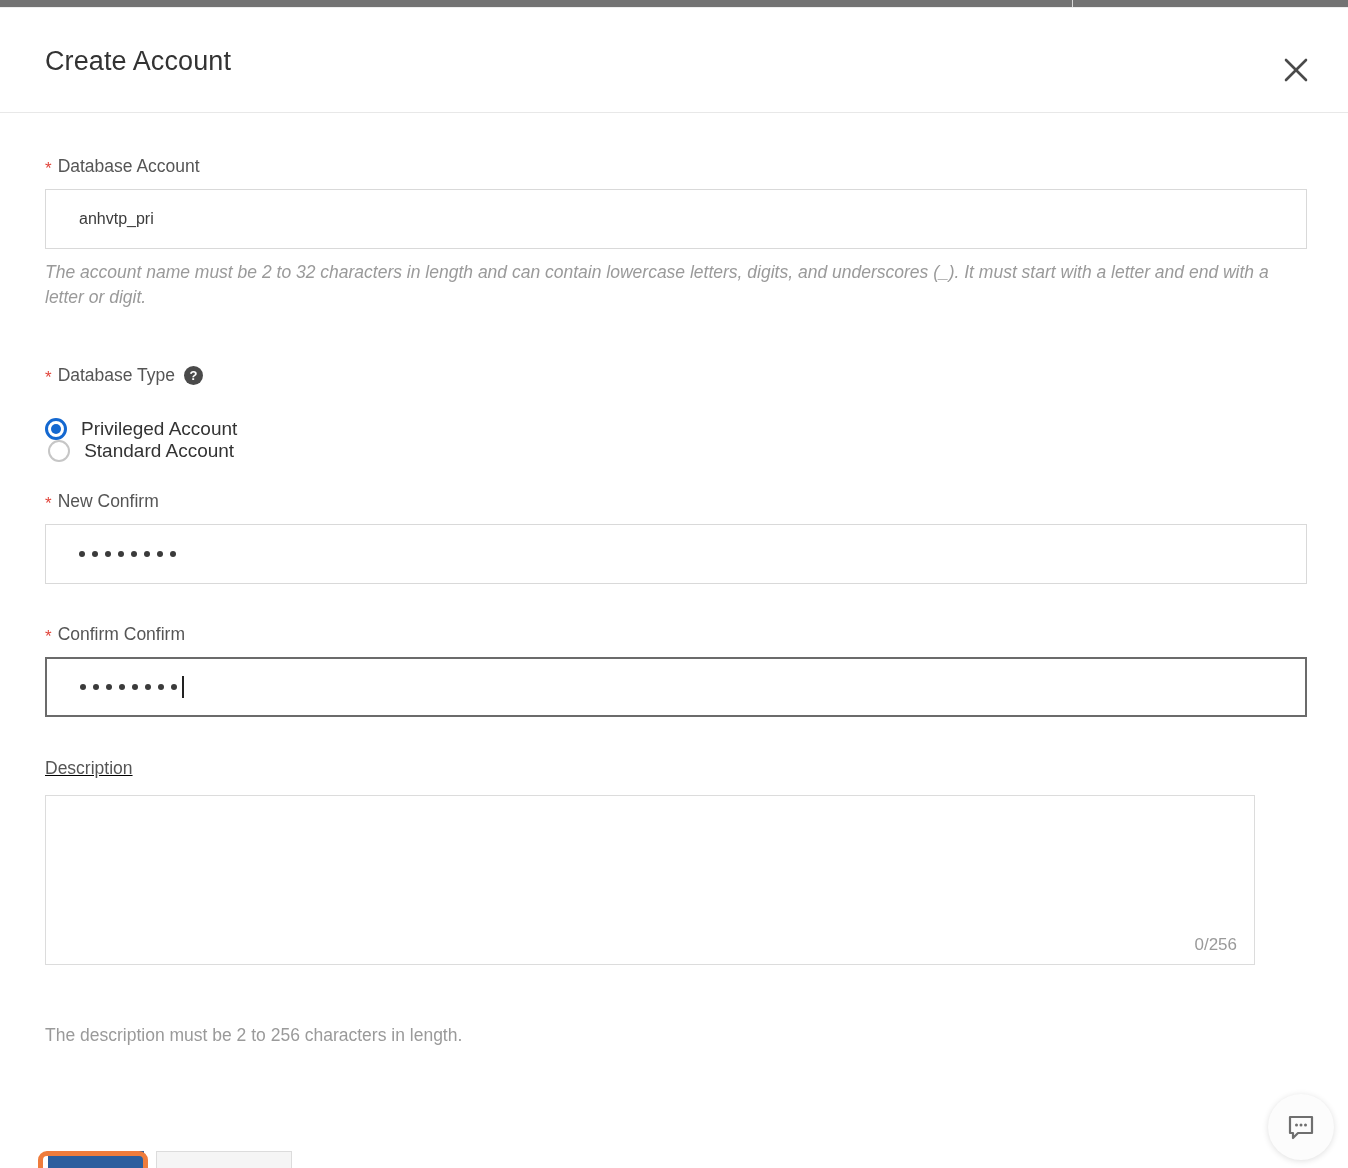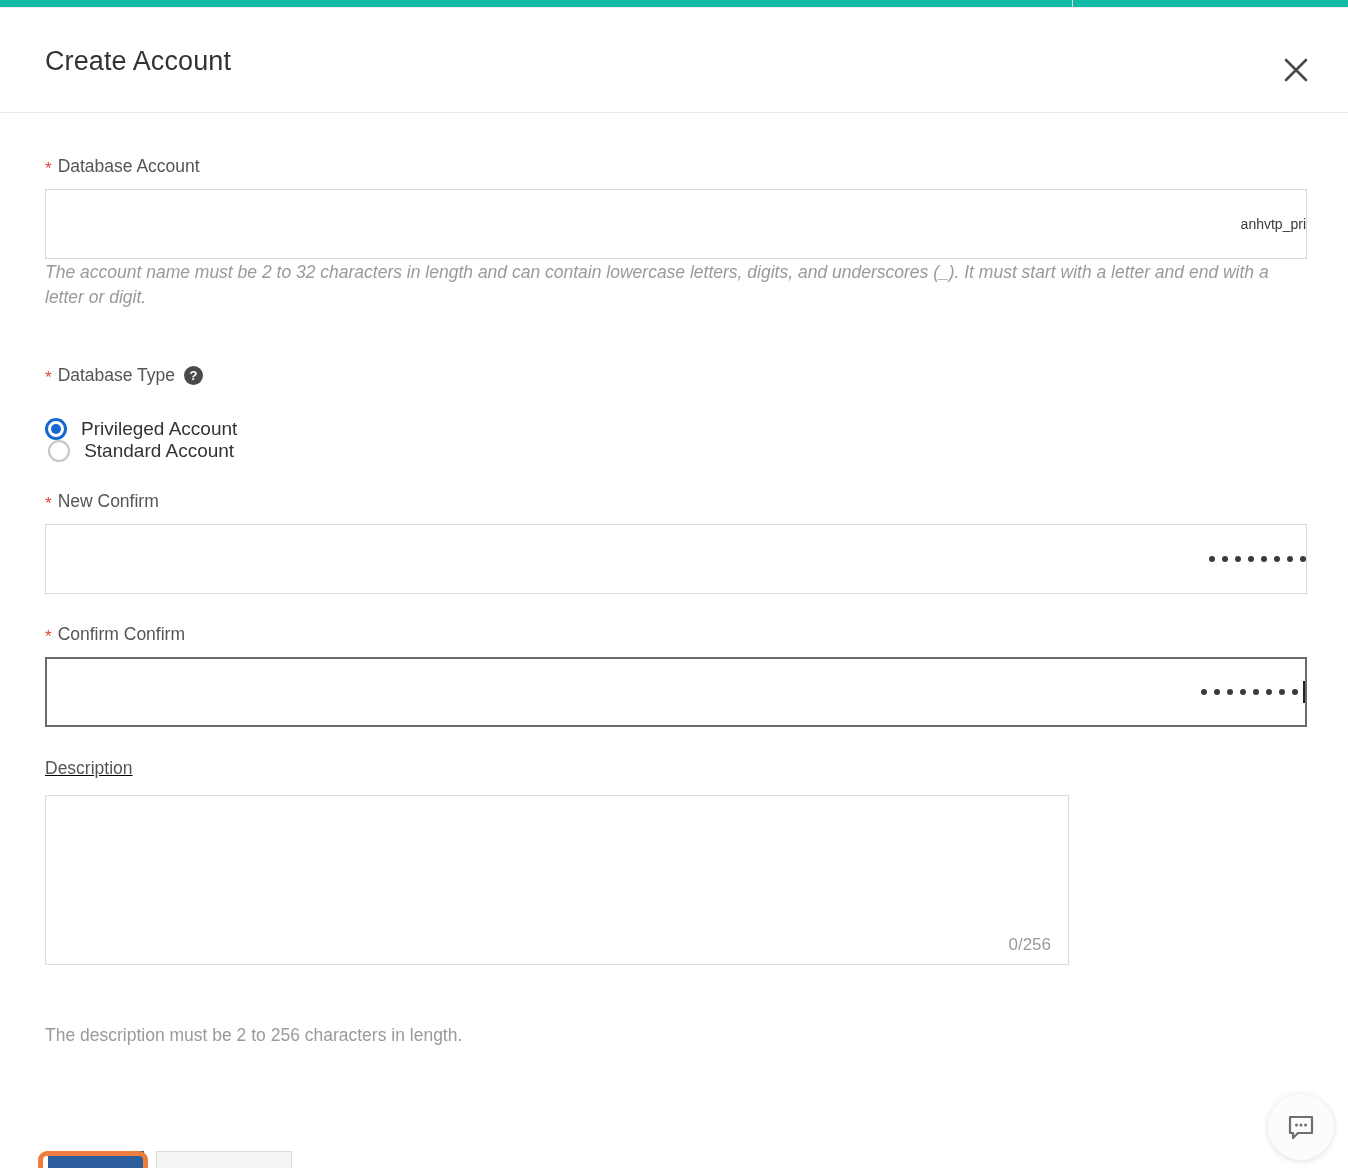--- a/index.html
+++ b/index.html
@@ -8,21 +8,21 @@
     width: 1348px; height: 1168px;
     background: #ffffff;
     font-family: "Liberation Sans", sans-serif;
     overflow: hidden;
   }
 
   #page {
     position: relative;
     width: 1348px;
     height: 1168px;
-    background: #14b8a6;
+    background: #737373;
   }
 
   
   .top-seam {
     position: absolute;
     left: 1072px; top: 0; width: 1px; height: 8px;
     background: #d8d8d8;
   }
   .top-rule {
     position: absolute;
@@ -95,28 +95,27 @@
     font-size: 13px;
     font-weight: bold;
     line-height: 1;
     cursor: pointer;
     font-family: "Liberation Sans", sans-serif;
   }
 
   .input-box {
     border: 1px solid #d9d9d9;
     background: #ffffff;
-    height: 70px;
+    height: 60px;
     display: flex;
     align-items: center;
     padding-left: 33px;
-    font-size: 14px;
+    font-size: 16px;
     color: #3b3b3b;
     cursor: text;
-    justify-content: flex-end;
   }
   .input-box.focused {
     border: 2px solid #6b6b6b;
   }
 
   .pw-dots {
     display: flex;
     align-items: center;
     gap: 7px;
   }
@@ -320,21 +319,21 @@
             <i></i>
         </span>
         <span class="caret"></span>
       </div>
 
       <div class="field" style="left:45px; top:645px;text-decoration:underline;">
         <div class="label">
           <span>Description</span>
         </div>
       </div>
-      <div class="textarea-box" style="position:absolute; left:45px; top:682px; width:1024px;">
+      <div class="textarea-box" style="position:absolute; left:45px; top:682px; width:1210px;">
         <span class="char-count">0/256</span>
       </div>
       <div class="hint" style="position:absolute; left:45px; top:873px;margin-top:37px;">The description must be 2 to 256 characters in length.</div>
 
       <div class="btn btn-ok" style="position:absolute; left:48px; top:1038px;">OK</div>
       <div class="ok-highlight"></div>
       <div class="btn btn-cancel" style="position:absolute; left:156px; top:1038px;">Cancel</div>
 
     </div>
   </div>

